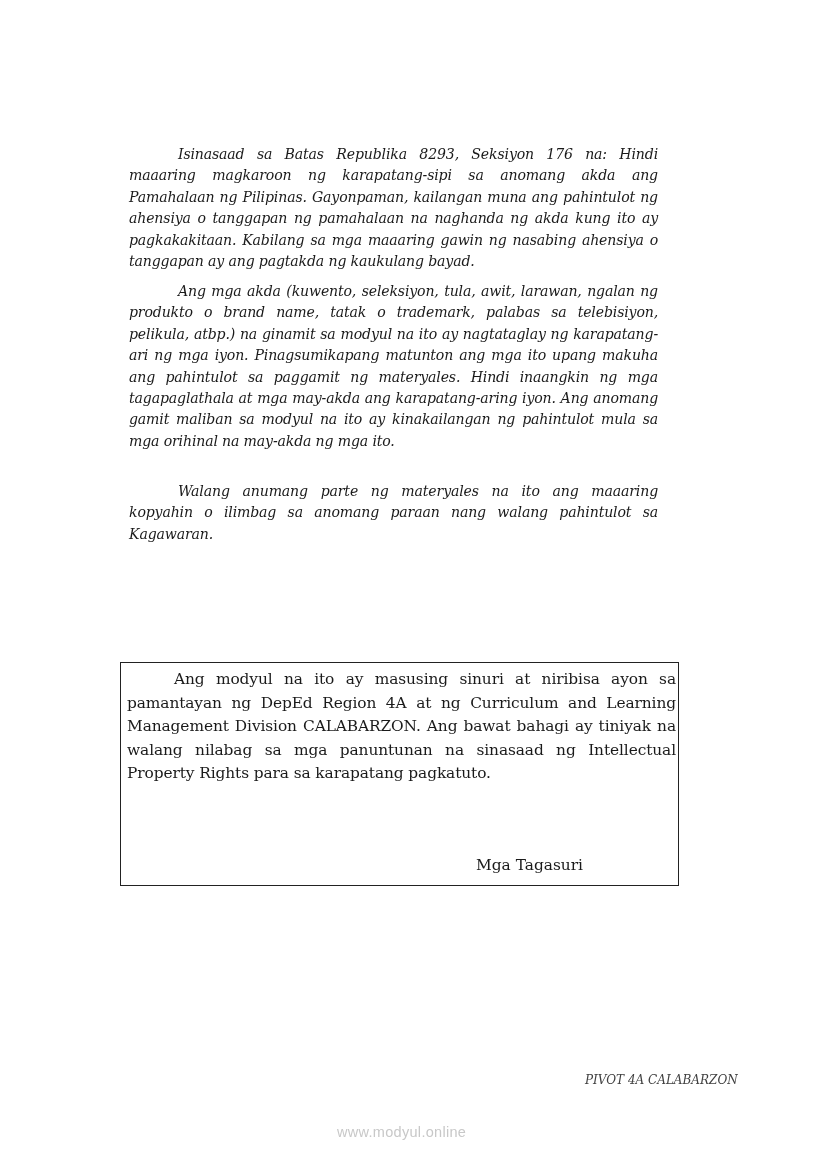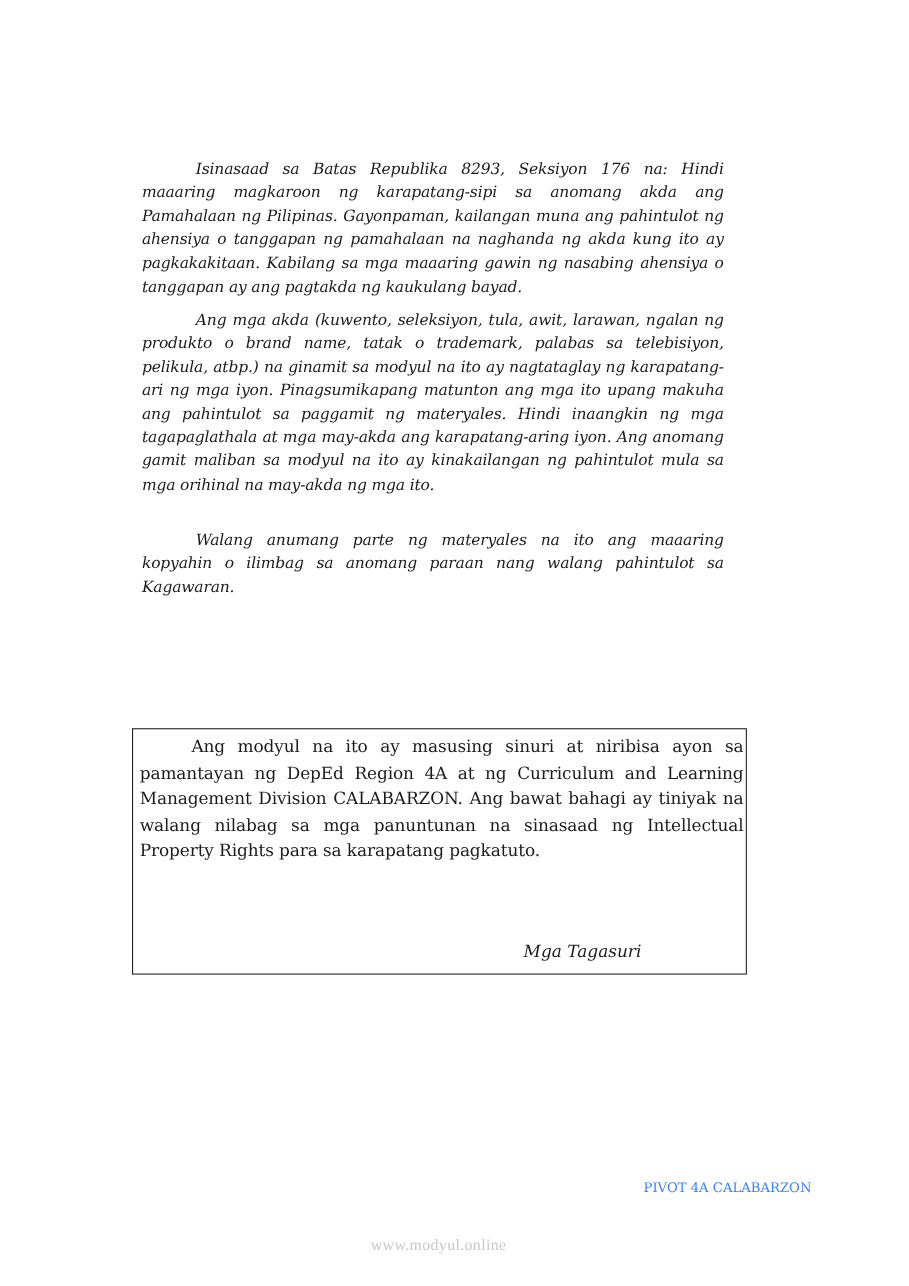--- a/index.html
+++ b/index.html
@@ -7,23 +7,23 @@
          font-family: "DejaVu Serif", "Liberation Serif", serif; color: #1a1a1a; }
   .para { position: absolute; left: 129px; width: 529px; font-size: 14.1px; line-height: 21.4px;
           text-align: justify; text-indent: 49px; margin: 0; letter-spacing: -0.15px; font-style: italic; }
   #p1 { top: 144px; }
   #p2 { top: 281px; }
   #p3 { top: 481px; }
   .box { position: absolute; left: 120px; top: 662px; width: 559px; height: 224px;
          border: 1.5px solid #222; box-sizing: border-box; }
   .box-text { position: absolute; left: 6px; right: 2px; top: 5px; font-size: 15.4px; line-height: 23.5px;
               text-align: justify; text-indent: 47px; margin: 0; letter-spacing: -0.1px; }
-  .sign { position: absolute; left: 355px; top: 193px; font-size: 15.4px; font-style: italic; }
-  .footer { position: absolute; left: 585px; top: 1073px; font-size: 12px; color: #3b82f6; }
-  .watermark { position: absolute; left: 337px; top: 1124px; font-family: Liberation Serif, serif;
+  .sign { position: absolute; left: 355px; top: 193px; font-size: 15.4px; }
+  .footer { position: absolute; left: 585px; top: 1073px; font-size: 12px; font-style: italic; color: #404040; }
+  .watermark { position: absolute; left: 337px; top: 1124px; font-family: Liberation Sans, sans-serif;
                font-size: 14.5px; color: #c8c8c8; letter-spacing: 0.3px; }
 </style>
 </head>
 <body>
 
 <p id="p1" class="para">Isinasaad sa Batas Republika 8293, Seksiyon 176 na: Hindi maaaring magkaroon ng karapatang-sipi sa anomang akda ang Pamahalaan ng Pilipinas. Gayonpaman, kailangan muna ang pahintulot ng ahensiya o tanggapan ng pamahalaan na naghanda ng akda kung ito ay pagkakakitaan. Kabilang sa mga maaaring gawin ng nasabing ahensiya o tanggapan ay ang pagtakda ng kaukulang bayad.</p>
 <p id="p2" class="para">Ang mga akda (kuwento, seleksiyon, tula, awit, larawan, ngalan ng produkto o brand name, tatak o trademark, palabas sa telebisiyon, pelikula, atbp.) na ginamit sa modyul na ito ay nagtataglay ng karapatang-ari ng mga iyon. Pinagsumikapang matunton ang mga ito upang makuha ang pahintulot sa paggamit ng materyales. Hindi inaangkin ng mga tagapaglathala at mga may-akda ang karapatang-aring iyon. Ang anomang gamit maliban sa modyul na ito ay kinakailangan ng pahintulot mula sa mga orihinal na may-akda ng mga ito.</p>
 <p id="p3" class="para">Walang anumang parte ng materyales na ito ang maaaring kopyahin o ilimbag sa anomang paraan nang walang pahintulot sa Kagawaran.</p>
 
 <div class="box">

